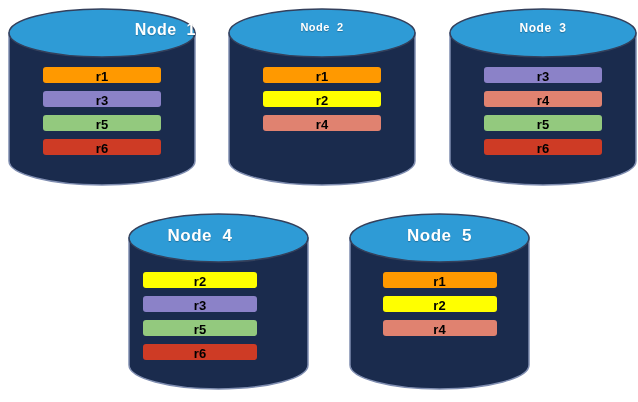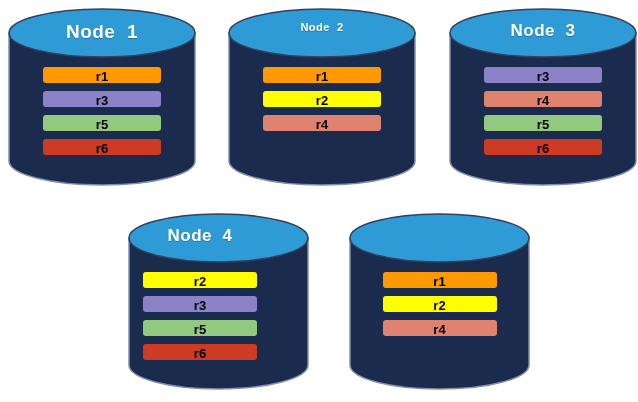--- a/index.html
+++ b/index.html
@@ -70,21 +70,21 @@
 </style>
 </head>
 <body>
 
 <div id="canvas">
     <div class="node" style="left: 8px; top: 8px; width: 188px; height: 178px;">
       <svg class="cyl-svg" width="188" height="178" viewBox="0 0 188 178">
         <path d="M 1 25 L 1 153 A 93 24 0 0 0 187 153 L 187 25 Z" fill="#1A2B4D" stroke="#7F8DB0" stroke-width="1.5"></path>
         <ellipse cx="94" cy="25" rx="93" ry="24" fill="#2E9BD6" stroke="#34405C" stroke-width="1.5"></ellipse>
       </svg>
-      <div class="node-title" style="top: 13px; font-size: 19px; color: rgb(255, 255, 255);">Node  1</div>
+      <div class="node-title" style="top: 13px; font-size: 16px; color: rgb(255, 255, 255); text-align: right;">Node  1</div>
       <div class="replica-list" style="top: 59px;">
         <div class="replica" style="background: rgb(255, 153, 0); width: 118px; height: 16px; margin-bottom: 8px; font-size: 13px; color: rgb(0, 0, 0);">
           <span>r1</span>
         </div>
         <div class="replica" style="background: rgb(139, 130, 200); width: 118px; height: 16px; margin-bottom: 8px; font-size: 13px; color: rgb(0, 0, 0);">
           <span>r3</span>
         </div>
         <div class="replica" style="background: rgb(147, 201, 126); width: 118px; height: 16px; margin-bottom: 8px; font-size: 13px; color: rgb(0, 0, 0);">
           <span>r5</span>
         </div>
@@ -109,21 +109,21 @@
         <div class="replica" style="background: rgb(224, 130, 112); width: 118px; height: 16px; margin-bottom: 0px; font-size: 13px; color: rgb(0, 0, 0);">
           <span>r4</span>
         </div>
       </div>
     </div>
     <div class="node" style="left: 449px; top: 8px; width: 188px; height: 178px;">
       <svg class="cyl-svg" width="188" height="178" viewBox="0 0 188 178">
         <path d="M 1 25 L 1 153 A 93 24 0 0 0 187 153 L 187 25 Z" fill="#1A2B4D" stroke="#7F8DB0" stroke-width="1.5"></path>
         <ellipse cx="94" cy="25" rx="93" ry="24" fill="#2E9BD6" stroke="#34405C" stroke-width="1.5"></ellipse>
       </svg>
-      <div class="node-title" style="top: 13px; font-size: 17px; color: rgb(255, 255, 255);">Node  3</div>
+      <div class="node-title" style="top: 13px; font-size: 12px; color: rgb(255, 255, 255);">Node  3</div>
       <div class="replica-list" style="top: 59px;">
         <div class="replica" style="background: rgb(139, 130, 200); width: 118px; height: 16px; margin-bottom: 8px; font-size: 13px; color: rgb(0, 0, 0);">
           <span>r3</span>
         </div>
         <div class="replica" style="background: rgb(224, 130, 112); width: 118px; height: 16px; margin-bottom: 8px; font-size: 13px; color: rgb(0, 0, 0);">
           <span>r4</span>
         </div>
         <div class="replica" style="background: rgb(147, 201, 126); width: 118px; height: 16px; margin-bottom: 8px; font-size: 13px; color: rgb(0, 0, 0);">
           <span>r5</span>
         </div>
@@ -151,20 +151,21 @@
         <div class="replica" style="background: rgb(206, 59, 37); width: 114px; height: 16px; margin-bottom: 0px; font-size: 13px; color: rgb(0, 0, 0);">
           <span>r6</span>
         </div>
       </div>
     </div>
     <div class="node" style="left: 349px; top: 213px; width: 181px; height: 177px;">
       <svg class="cyl-svg" width="181" height="177" viewBox="0 0 181 177">
         <path d="M 1 25 L 1 152 A 89.5 24 0 0 0 180 152 L 180 25 Z" fill="#1A2B4D" stroke="#7F8DB0" stroke-width="1.5"></path>
         <ellipse cx="90.5" cy="25" rx="89.5" ry="24" fill="#2E9BD6" stroke="#34405C" stroke-width="1.5"></ellipse>
       </svg>
+      <div class="node-title" style="top: 13px; font-size: 17px; color: rgb(255, 255, 255);">Node  5</div>
       <div class="replica-list" style="top: 59px;">
         <div class="replica" style="background: rgb(255, 153, 0); width: 114px; height: 16px; margin-bottom: 8px; font-size: 13px; color: rgb(0, 0, 0);">
           <span>r1</span>
         </div>
         <div class="replica" style="background: rgb(255, 255, 0); width: 114px; height: 16px; margin-bottom: 8px; font-size: 13px; color: rgb(0, 0, 0);">
           <span>r2</span>
         </div>
         <div class="replica" style="background: rgb(224, 130, 112); width: 114px; height: 16px; margin-bottom: 0px; font-size: 13px; color: rgb(0, 0, 0);">
           <span>r4</span>
         </div>

